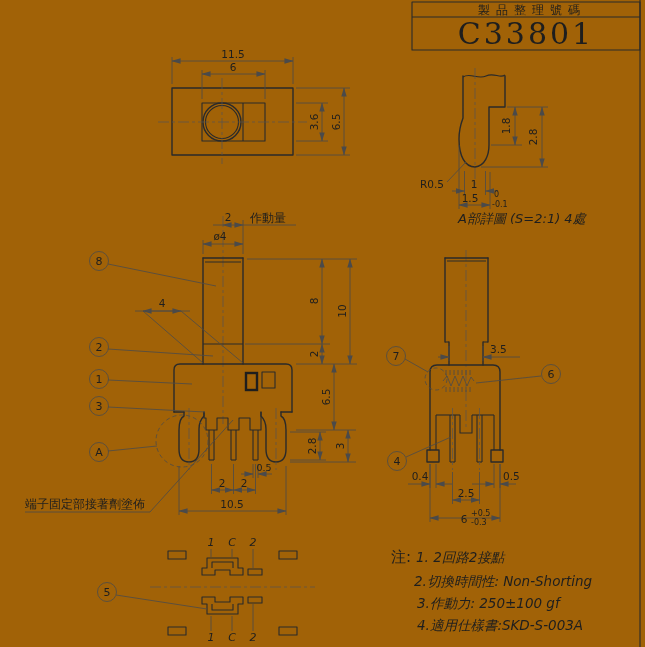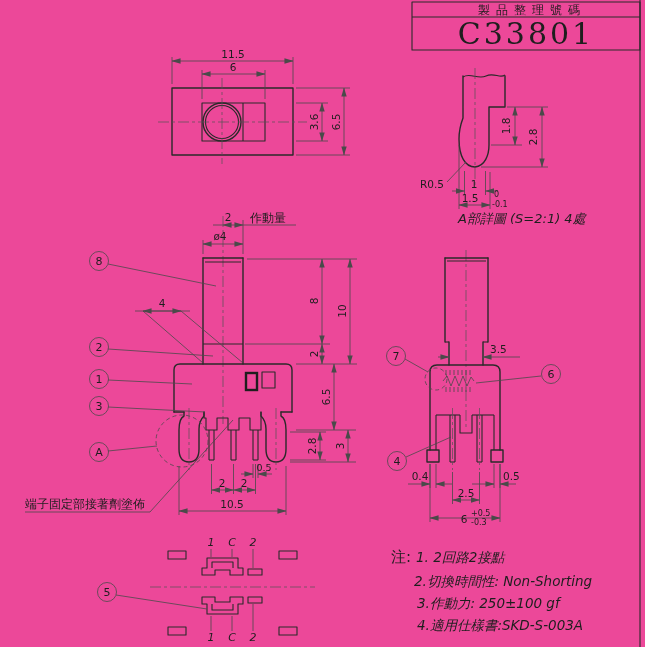--- a/index.html
+++ b/index.html
@@ -1,16 +1,16 @@
 <!DOCTYPE html>
 <html><head>
 <meta charset="utf-8">
 <style>
   html,body{margin:0;padding:0;background:#e8e8e8;}
-  #sheet{position:relative;width:645px;height:647px;background:#ec4899;margin:0 auto;
+  #sheet{position:relative;width:645px;height:647px;background:#a16207;margin:0 auto;
          font-family:"DejaVu Sans",sans-serif;overflow:hidden;}
   svg{display:block}
   .ol{stroke:#2a2a2a;stroke-width:1.4;fill:none;stroke-linejoin:round;stroke-linecap:round}
   .ol2{stroke:#2a2a2a;stroke-width:1.1;fill:none;stroke-linejoin:round}
   .thin{stroke:#4a4a4a;stroke-width:0.8;fill:none}
   .dim{stroke:#4a4a4a;stroke-width:0.8;fill:none}
   .cl{stroke:#555;stroke-width:0.7;fill:none;stroke-dasharray:11 3 3 3}
   .dash{stroke:#4a4a4a;stroke-width:0.8;fill:none;stroke-dasharray:4 3}
   text{fill:#1e1e1e;font-family:"DejaVu Sans",sans-serif;font-size:10.5px}
   .dt{font-size:10.5px}

